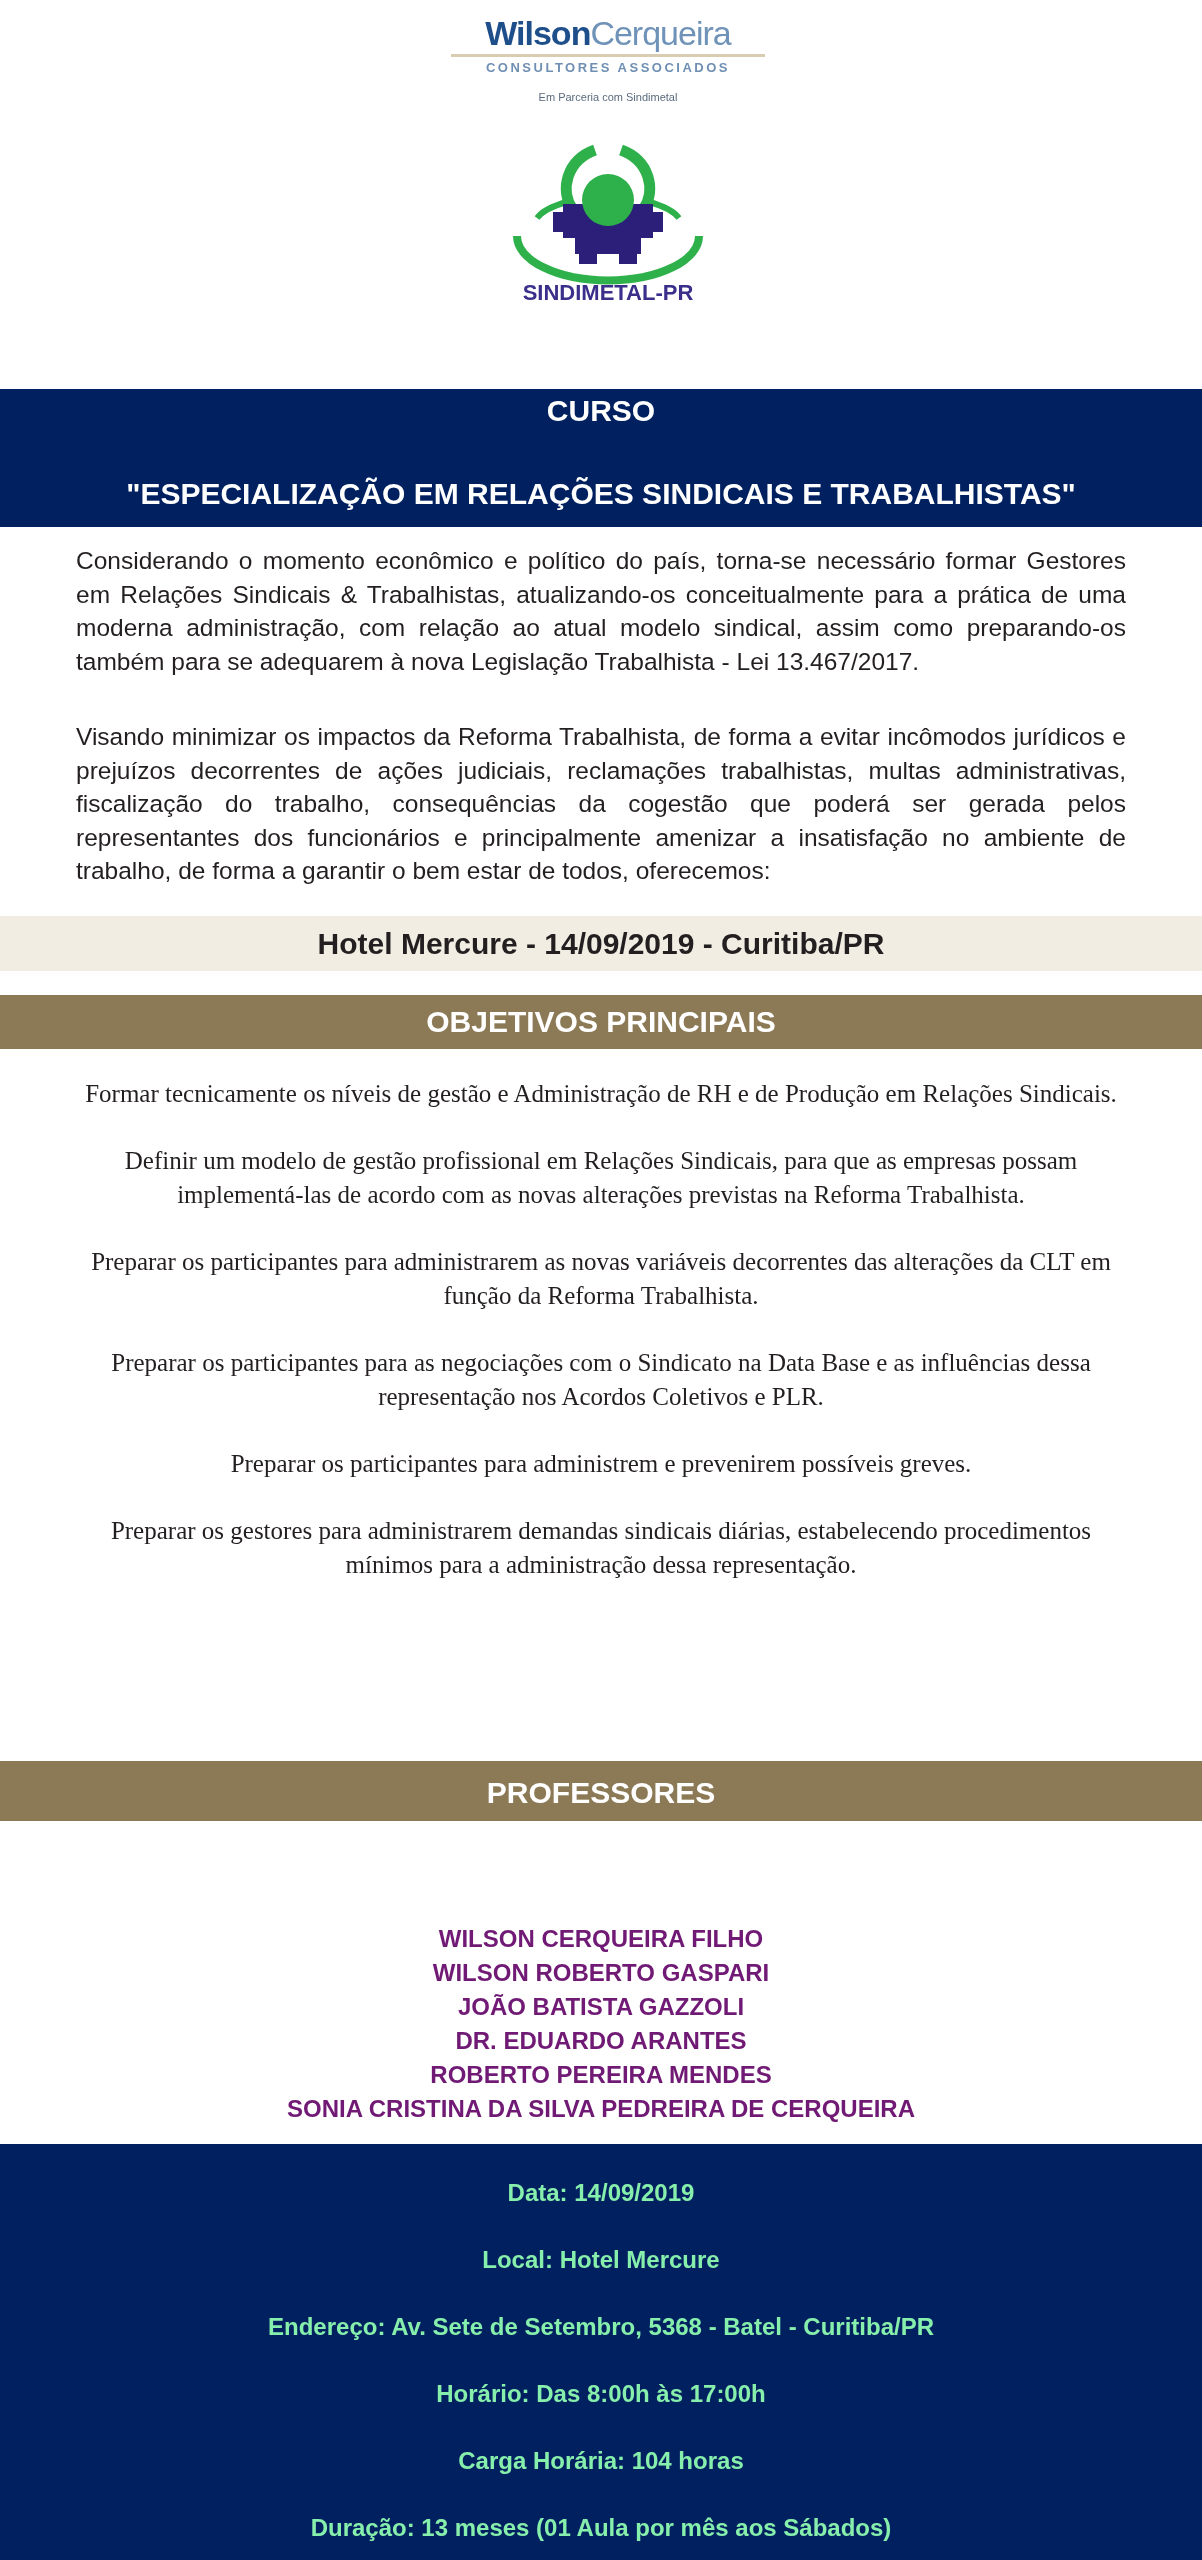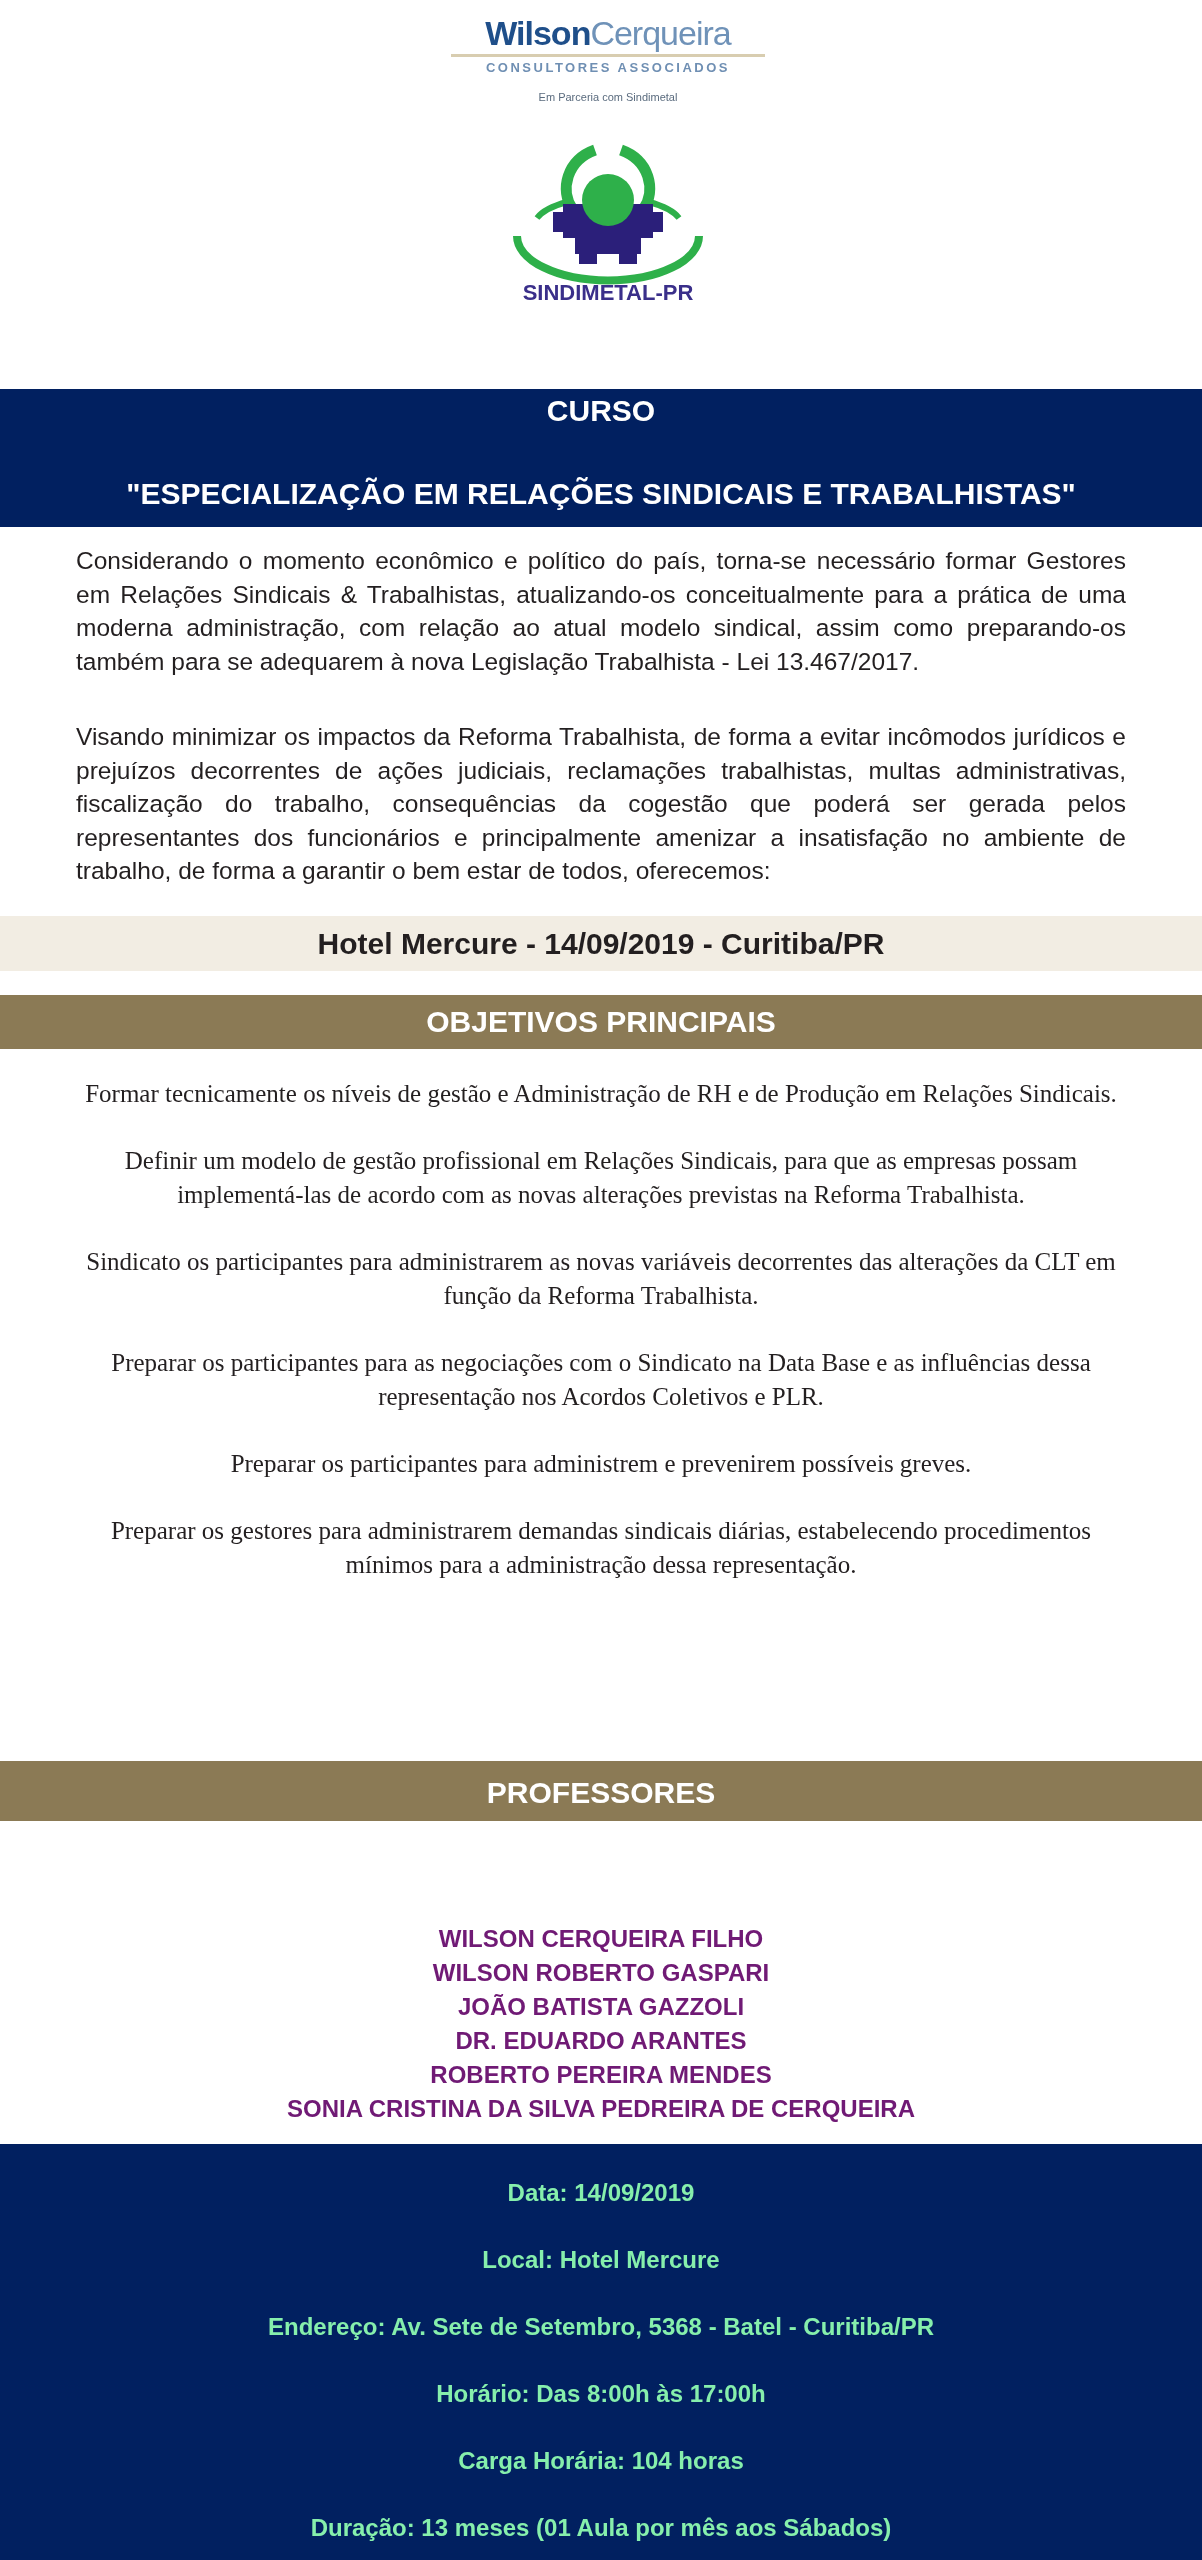--- a/index.html
+++ b/index.html
@@ -85,21 +85,21 @@
   <p>Visando minimizar os impactos da Reforma Trabalhista, de forma a evitar incômodos jurídicos e prejuízos decorrentes de ações judiciais, reclamações trabalhistas, multas administrativas, fiscalização do trabalho, consequências da cogestão que poderá ser gerada pelos representantes dos funcionários e principalmente amenizar a insatisfação no ambiente de trabalho, de forma a garantir o bem estar de todos, oferecemos:</p>
 </div>
 
 <div class="band-cream sans">Hotel Mercure - 14/09/2019 - Curitiba/PR</div>
 
 <div class="band-olive sans" style="top:995px;height:54px;line-height:54px;">OBJETIVOS PRINCIPAIS</div>
 
 <div class="objectives serif">
   <p>Formar tecnicamente os níveis de gestão e Administração de RH e de Produção em Relações Sindicais.</p>
   <p>Definir um modelo de gestão profissional em Relações Sindicais, para que as empresas possam implementá-las de acordo com as novas alterações previstas na Reforma Trabalhista.</p>
-  <p>Sindicato os participantes para administrarem as novas variáveis decorrentes das alterações da CLT em função da Reforma Trabalhista.</p>
+  <p>Preparar os participantes para administrarem as novas variáveis decorrentes das alterações da CLT em função da Reforma Trabalhista.</p>
   <p>Preparar os participantes para as negociações com o Sindicato na Data Base e as influências dessa representação nos Acordos Coletivos e PLR.</p>
   <p>Preparar os participantes para administrem e prevenirem possíveis greves.</p>
   <p>Preparar os gestores para administrarem demandas sindicais diárias, estabelecendo procedimentos mínimos para a administração dessa representação.</p>
 </div>
 
 <div class="band-olive sans" style="top:1761px;height:60px;line-height:63px;">PROFESSORES</div>
 
 <div class="profs sans">
   <div>WILSON CERQUEIRA FILHO</div>
   <div>WILSON ROBERTO GASPARI</div>

